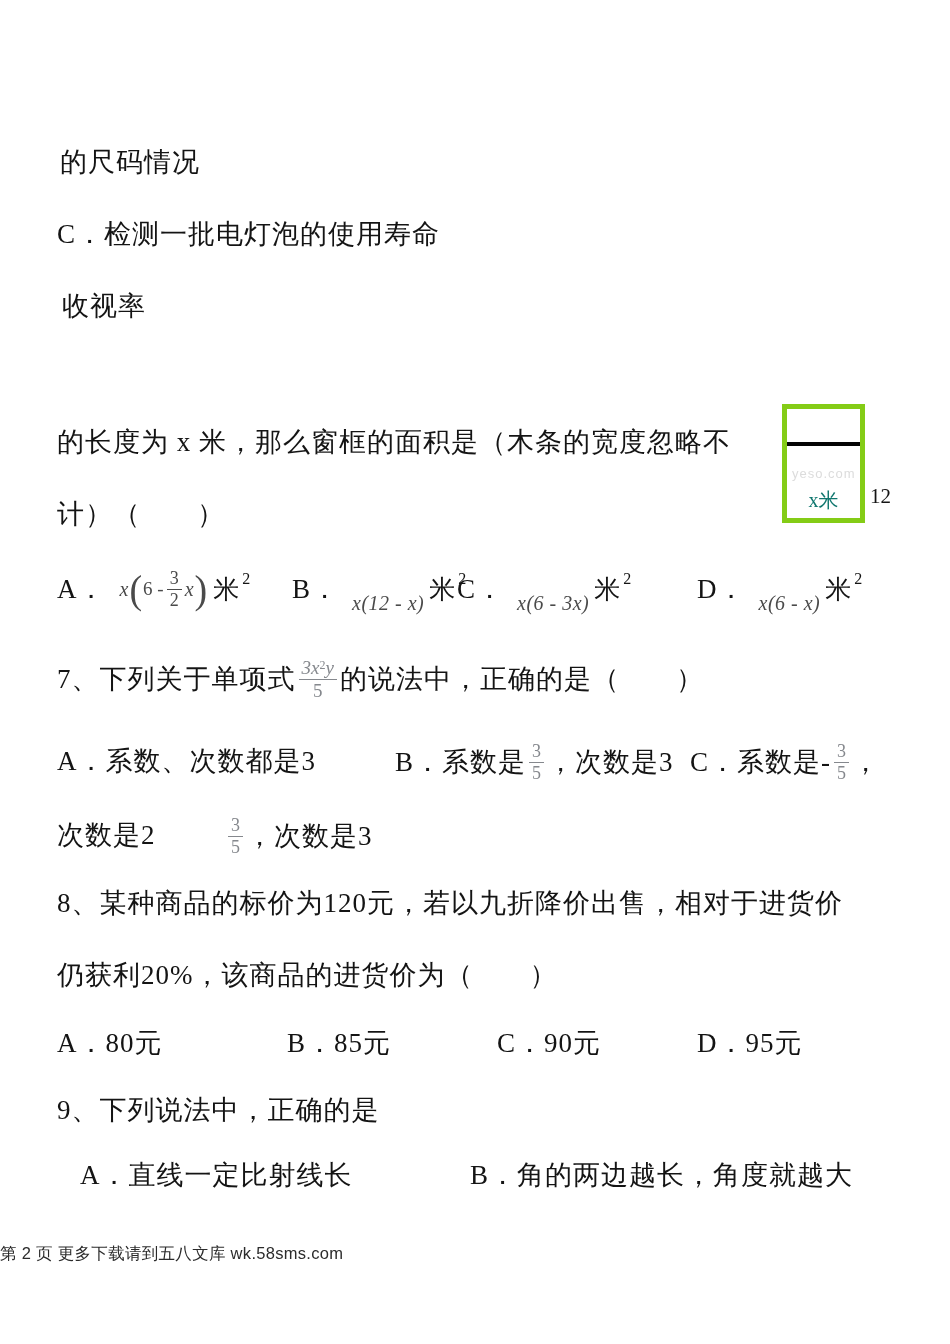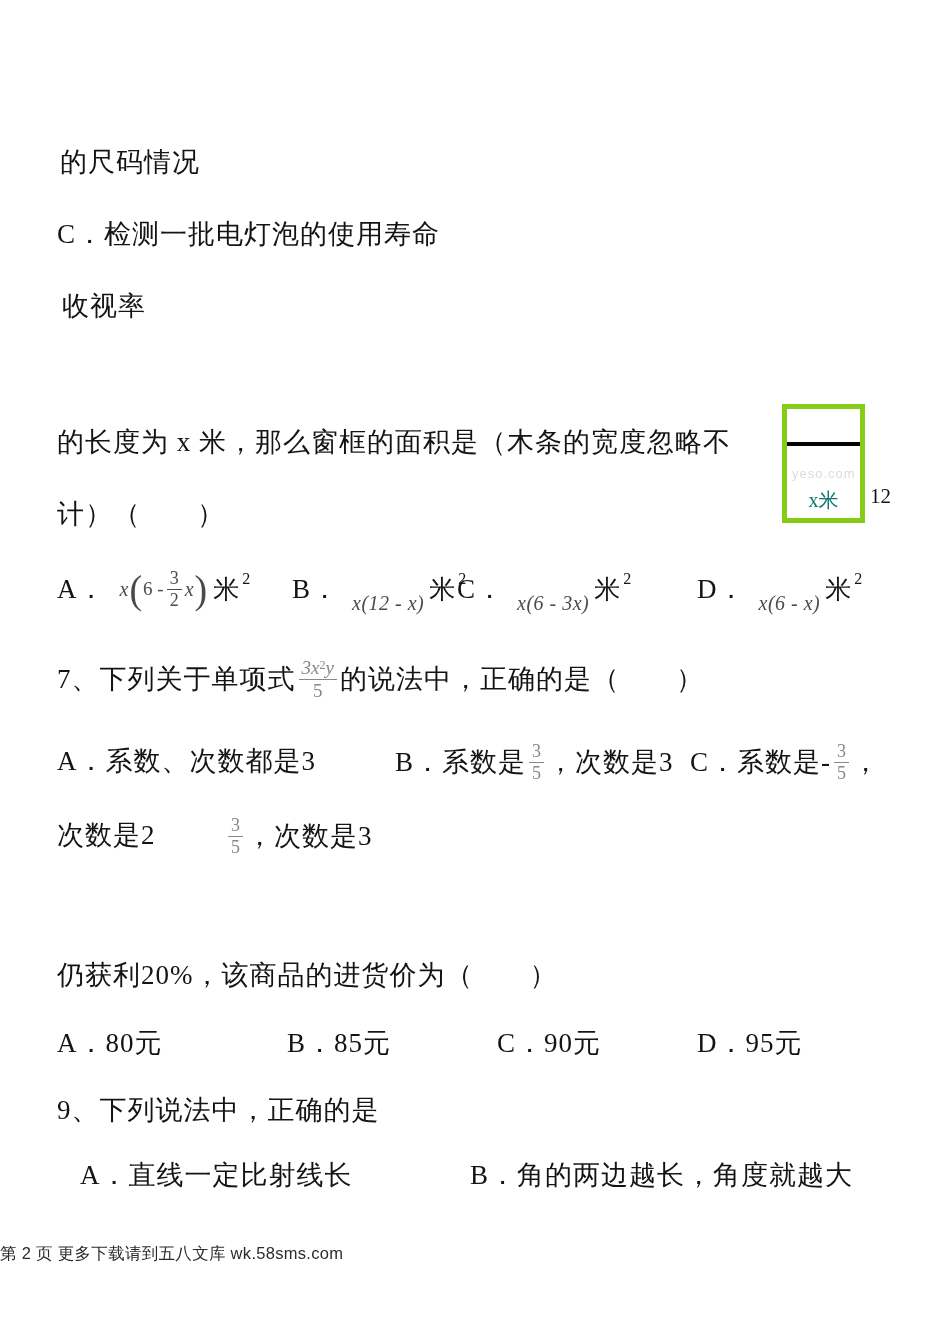--- a/index.html
+++ b/index.html
@@ -121,20 +121,21 @@
 
   <span class="t" style="left:57px;top:818px">次数是2</span>
   <div class="row" style="left:225px;top:808px;height:56px">
     <span class="frac light">
       <span class="fnum">3</span>
       <span class="fden">5</span>
     </span>
     <span class="lbl">，次数是3</span>
   </div>
 
+  <span class="t" style="left:57px;top:886px">8、某种商品的标价为120元，若以九折降价出售，相对于进货价</span>
   <span class="t" style="left:57px;top:958px">仍获利20%，该商品的进货价为（　　）</span>
   <span class="t" style="left:57px;top:1026px">A．80元</span>
   <span class="t" style="left:287px;top:1026px">B．85元</span>
   <span class="t" style="left:497px;top:1026px">C．90元</span>
   <span class="t" style="left:697px;top:1026px">D．95元</span>
 
   <span class="t" style="left:57px;top:1093px">9、下列说法中，正确的是</span>
   <span class="t" style="left:80px;top:1158px">A．直线一定比射线长</span>
   <span class="t" style="left:470px;top:1158px">B．角的两边越长，角度就越大</span>
 

